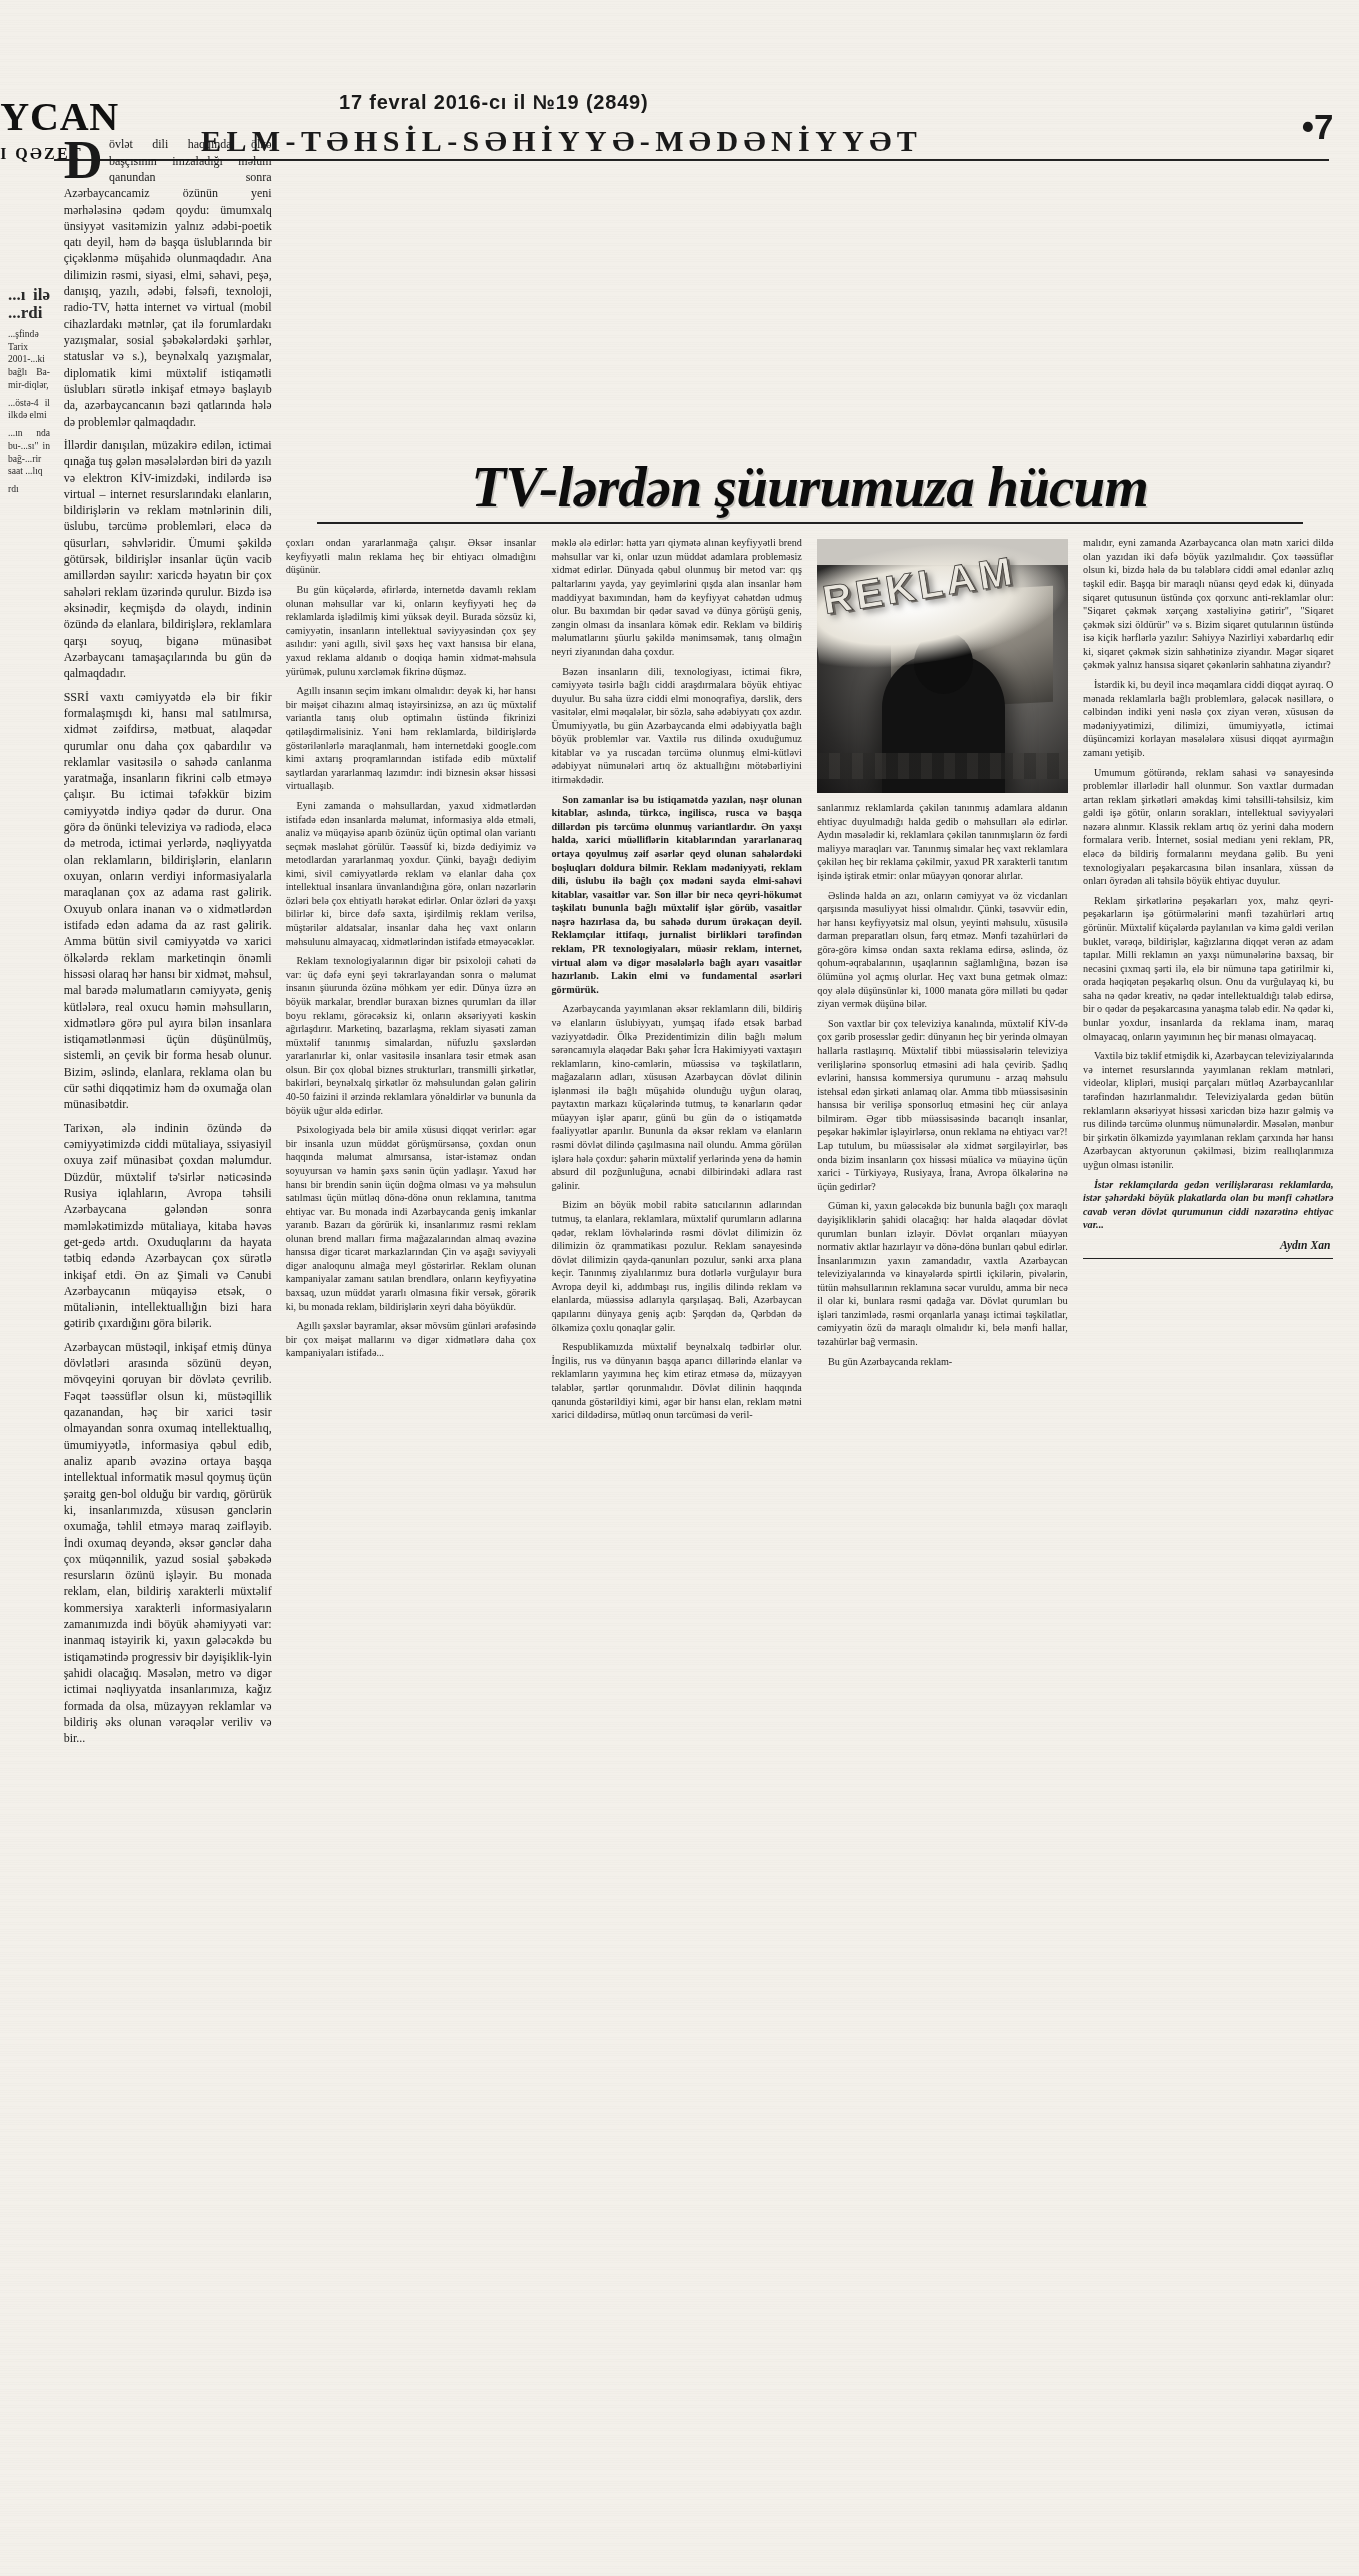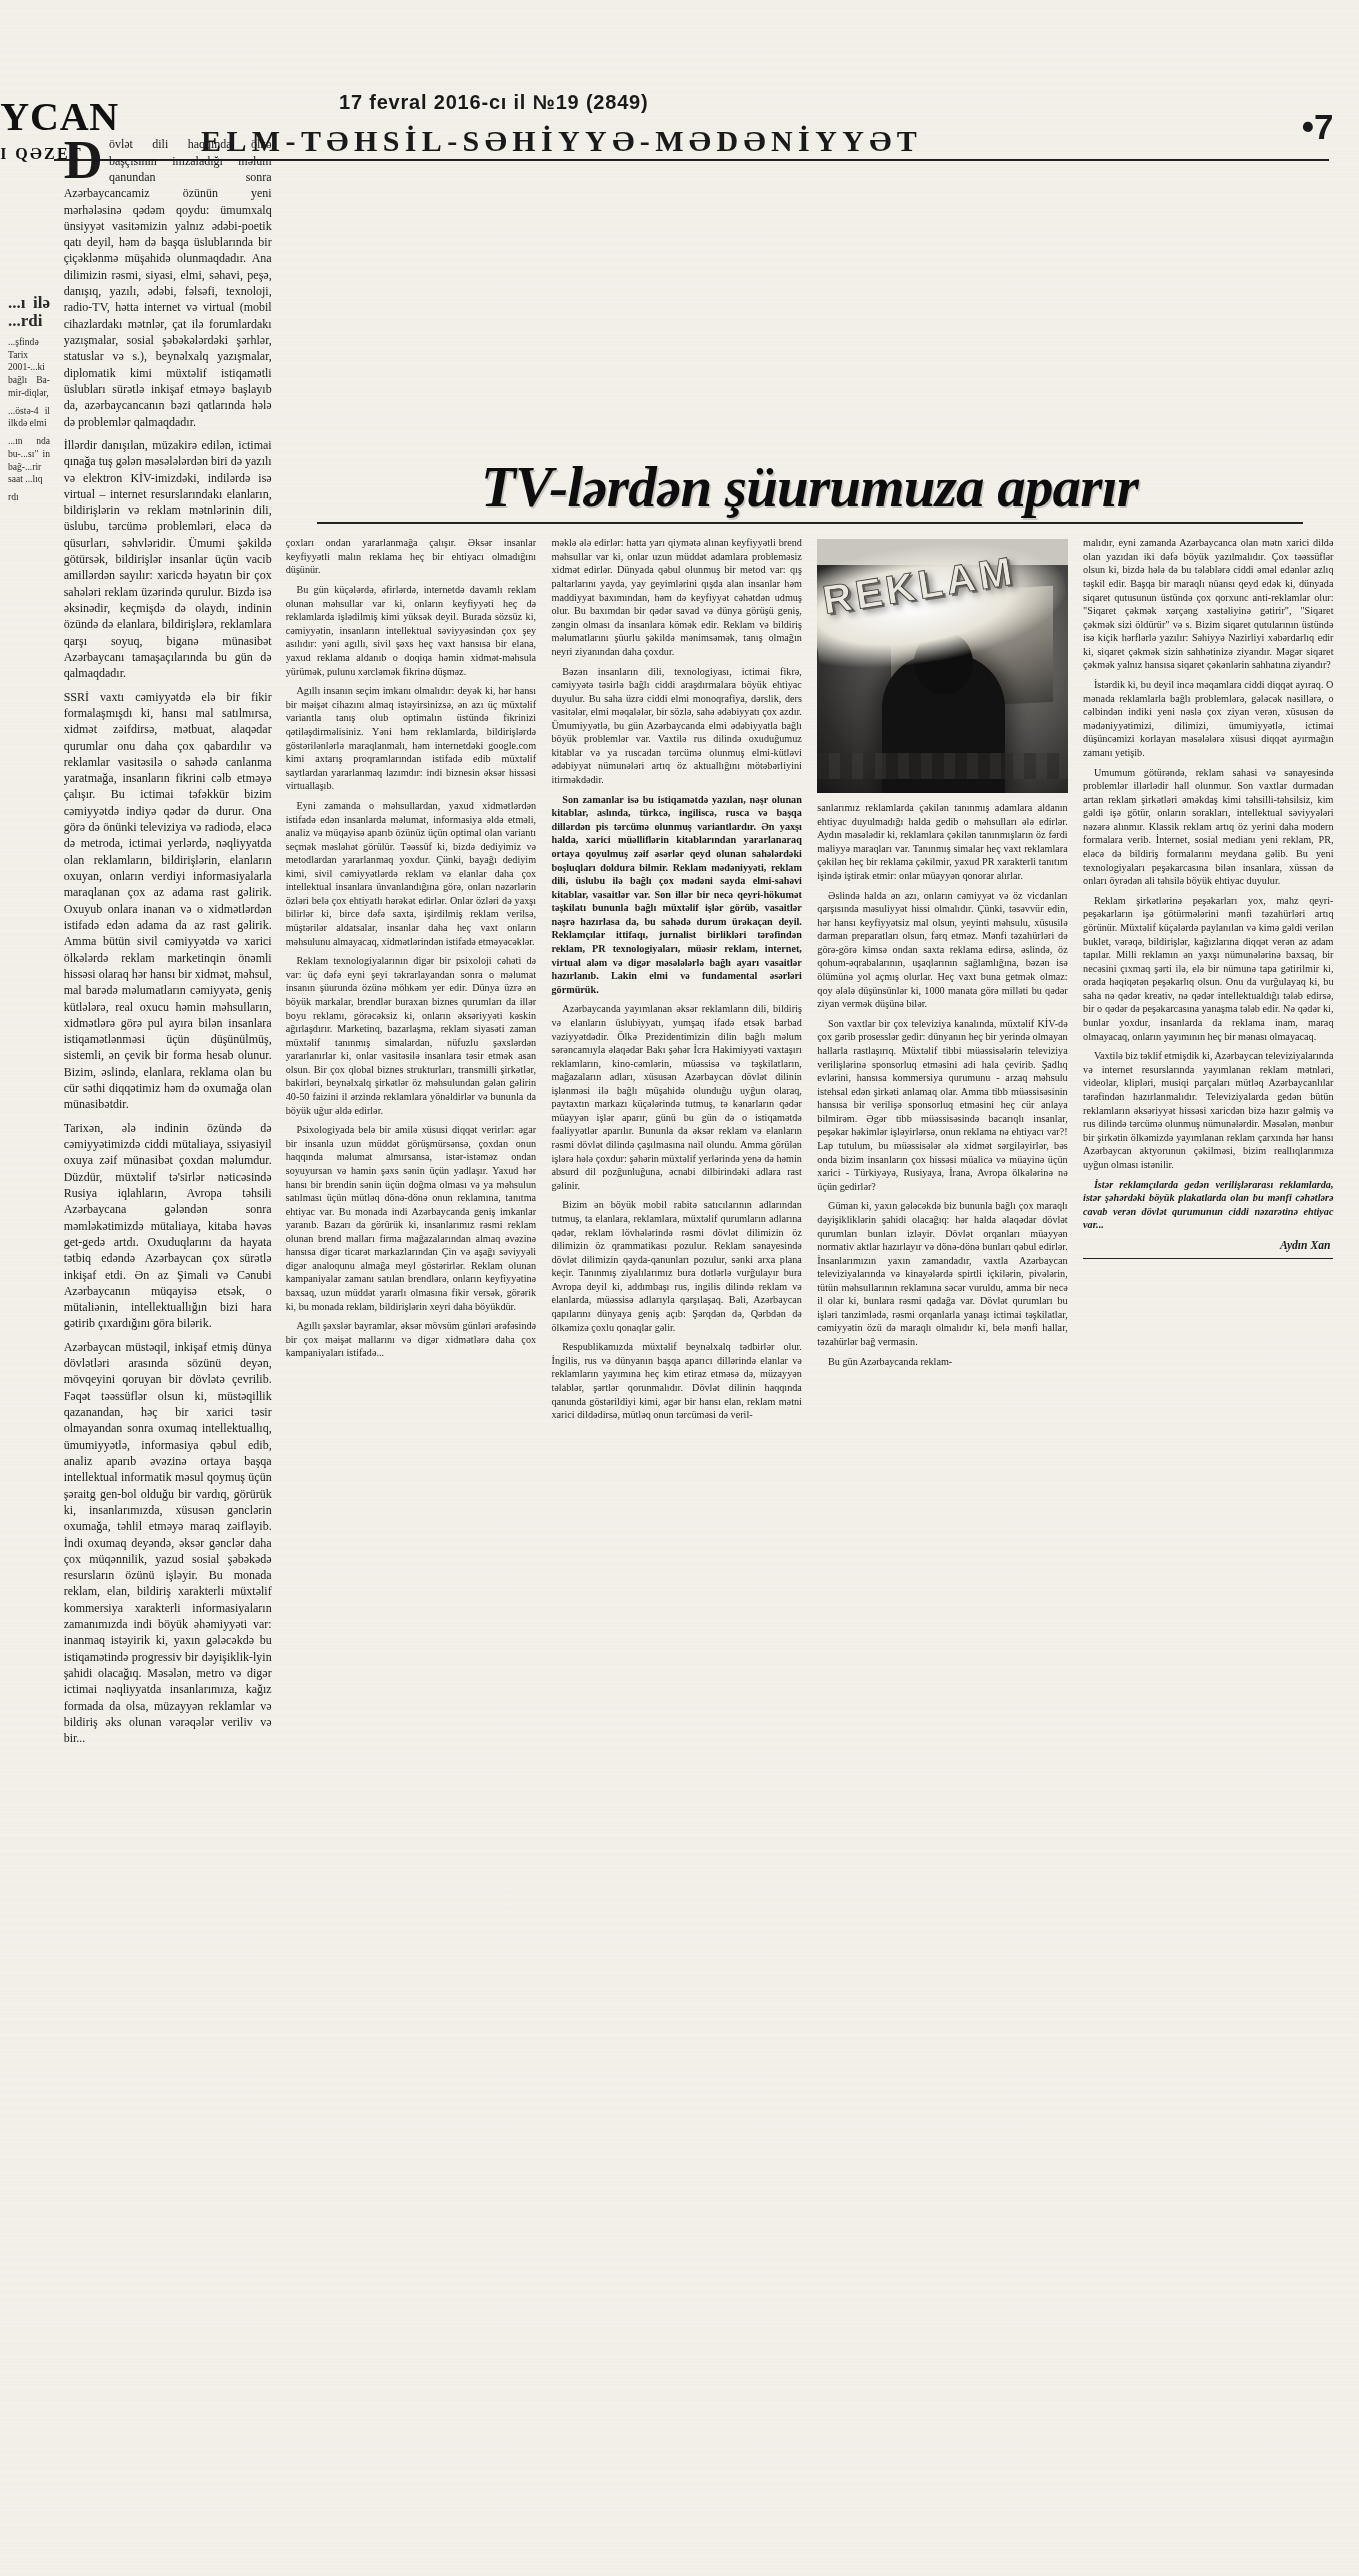--- a/index.html
+++ b/index.html
@@ -72,21 +72,21 @@
 
   
   .body-wrap {
     position:relative;
     padding:7.7px 18.5px 23px 7.7px;
   }
 
   .col-narrow {
     position:absolute;
     left:0px;
-    top:170px;
+    top:162px;
     width:42px;
     font-size:9.6px;
     line-height:1.32;
     text-align:justify;
     color:#2a2a2a;
     overflow:hidden;
     max-height:2235px;
   }
   .col-narrow p { margin:0 0 5.4px 0; }
   .col-narrow .big {
@@ -300,21 +300,21 @@
 
         <div class="lead-col">
           <p class="dropcap">Dövlət dili haqqında ölkə başçısının imzaladığı məlum qanundan sonra Azərbaycancamiz özünün yeni mərhələsinə qədəm qoydu: ümumxalq ünsiyyət vasitəmizin yalnız ədəbi-poetik qatı deyil, həm də başqa üslublarında bir çiçəklənmə müşahidə olunmaqdadır. Ana dilimizin rəsmi, siyasi, elmi, səhavi, peşə, danışıq, yazılı, ədəbi, fəlsəfi, texnoloji, radio-TV, hətta internet və virtual (mobil cihazlardakı mətnlər, çat ilə forumlardakı yazışmalar, sosial şəbəkələrdəki şərhlər, statuslar və s.), beynəlxalq yazışmalar, diplomatik kimi müxtəlif istiqamətli üslubları sürətlə inkişaf etməyə başlayıb da, azərbaycancanın bəzi qatlarında hələ də problemlər qalmaqdadır.</p>
           <p>İllərdir danışılan, müzakirə edilən, ictimai qınağa tuş gələn məsələlərdən biri də yazılı və elektron KİV-imizdəki, indilərdə isə virtual – internet resurslarındakı elanların, bildirişlərin və reklam mətnlərinin dili, üslubu, tərcümə problemləri, eləcə də qüsurları, səhvləridir. Ümumi şəkildə götürsək, bildirişlər insanlar üçün vacib amillərdən sayılır: xaricdə həyatın bir çox sahələri reklam üzərində qurulur. Bizdə isə əksinədir, keçmişdə də olaydı, indinin özündə də elanlara, bildirişlərə, reklamlara qarşı soyuq, biganə münasibət Azərbaycanı tamaşaçılarında bu gün də qalmaqdadır.</p>
           <p>SSRİ vaxtı cəmiyyətdə elə bir fikir formalaşmışdı ki, hansı mal satılmırsa, xidmət zəifdirsə, mətbuat, alaqədar qurumlar onu daha çox qabardılır və reklamlar vasitəsilə o sahədə canlanma yaratmağa, insanların fikrini cəlb etməyə çalışır. Bu ictimai təfəkkür bizim cəmiyyətdə indiyə qədər də durur. Ona görə də önünki televiziya və radiodə, eləcə də metroda, ictimai yerlərdə, nəqliyyatda olan reklamların, bildirişlərin, elanların oxuyan, onların verdiyi informasiyalarla maraqlanan çox az adama rast gəlirik. Oxuyub onlara inanan və o xidmətlərdən istifadə edən adama da az rast gəlirik. Amma bütün sivil cəmiyyətdə və xarici ölkələrdə reklam marketinqin önəmli hissəsi olaraq hər hansı bir xidmət, məhsul, mal barədə məlumatların cəmiyyətə, geniş kütlələrə, real oxucu həmin məhsulların, xidmətlərə görə pul ayıra bilən insanlara istiqamətlənməsi üçün düşünülmüş, sistemli, ən çevik bir forma hesab olunur. Bizim, əslində, elanlara, reklama olan bu cür səthi diqqətimiz həm də oxumağa olan münasibətdir.</p>
           <p>Tarixən, ələ indinin özündə də cəmiyyətimizdə ciddi mütaliaya, ssiyasiyil oxuya zəif münasibət çoxdan məlumdur. Düzdür, müxtəlif tə'sirlər nəticəsində Rusiya iqlahların, Avropa təhsili Azərbaycana gələndən sonra məmləkətimizdə mütaliaya, kitaba həvəs get-gedə artdı. Oxuduqlarını da hayata tətbiq edəndə Azərbaycan çox sürətlə inkişaf etdi. Ən az Şimali və Cənubi Azərbaycanın müqayisə etsək, o mütaliənin, intellektuallığın bizi hara gətirib çıxardığını göra bilərik.</p>
           <p>Azərbaycan müstəqil, inkişaf etmiş dünya dövlətləri arasında sözünü deyən, mövqeyini qoruyan bir dövlətə çevrilib. Fəqət təəssüflər olsun ki, müstəqillik qazanandan, həç bir xarici təsir olmayandan sonra oxumaq intellektuallıq, ümumiyyətlə, informasiya qəbul edib, analiz aparıb əvəzinə ortaya başqa intellektual informatik məsul qoymuş üçün şəraitg gen-bol olduğu bir vardıq, görürük ki, insanlarımızda, xüsusən gənclərin oxumağa, təhlil etməyə maraq zəifləyib. İndi oxumaq deyəndə, əksər gənclər daha çox müqənnilik, yazud sosial şəbəkədə resursların özünü işləyir. Bu monada reklam, elan, bildiriş xarakterli müxtəlif kommersiya xarakterli informasiyaların zamanımızda indi böyük əhəmiyyəti var: inanmaq istəyirik ki, yaxın gələcəkdə bu istiqamətində progressiv bir dəyişiklik-lyin şahidi olacağıq. Məsələn, metro və digər ictimai nəqliyyatda insanlarımıza, kağız formada da olsa, müzayyən reklamlar və bildiriş əks olunan vərəqələr veriliv və bir...</p>
         </div>
 
         <div class="headline-box">
-          <div class="headline">TV-lərdən şüurumuza aparır</div>
+          <div class="headline">TV-lərdən şüurumuza hücum</div>
           <div class="subhead-rule"></div>
 
           <div class="cols">
 
             <div class="col">
               <p>çoxları ondan yararlanmağa çalışır. Əksər insanlar keyfiyyətli malın reklama heç bir ehtiyacı olmadığını düşünür.</p>
               <p class="indent">Bu gün küçələrdə, əfirlərdə, internetdə davamlı reklam olunan məhsullar var ki, onların keyfiyyəti heç də reklamlarda işlədilmiş kimi yüksək deyil. Burada sözsüz ki, cəmiyyətin, insanların intellektual səviyyəsindən çox şey asılıdır: yəni agıllı, sivil şəxs heç vaxt hansısa bir elana, yaxud reklama aldanıb o doqiqa həmin xidmət-məhsula yürümək, pulunu xərcləmək fikrinə düşməz.</p>
               <p class="indent">Agıllı insanın seçim imkanı olmalıdır: deyək ki, hər hansı bir məişət cihazını almaq istəyirsinizsə, ən azı üç müxtəlif variantla tanış olub optimalın üstündə fikrinizi qətiləşdirməlisiniz. Yəni həm reklamlarda, bildirişlərdə göstərilənlərlə maraqlanmalı, həm internetdəki google.com kimi axtarış proqramlarından istifadə edib müxtəlif saytlardan yararlanmaq lazımdır: indi biznesin əksər hissəsi virtuallaşıb.</p>
               <p class="indent">Eyni zamanda o məhsullardan, yaxud xidmətlərdən istifadə edən insanlarda məlumat, informasiya əldə etməli, analiz və müqayisə aparıb özünüz üçün optimal olan variantı seçmək məsləhət görülür. Təəssüf ki, bizdə dediyimiz və metodlardan yararlanmaq yoxdur. Çünki, bayağı dediyim kimi, sivil cəmiyyətlərdə reklam və elanlar daha çox intellektual insanlara ünvanlandığına görə, onları nəzərlərin özləri belə çox ehtiyatlı hərəkət edirlər. Onlar özləri də yaxşı bilirlər ki, birce dəfə saxta, işirdilmiş reklam verilsə, müştərilər aldatsalar, insanlar daha heç vaxt onların məhsulunu almayacaq, xidmətlərindən istifadə etməyəcəklər.</p>
               <p class="indent">Reklam texnologiyalarının digər bir psixoloji cəhəti də var: üç dəfə eyni şeyi təkrarlayandan sonra o məlumat insanın şüurunda özünə möhkəm yer edir. Dünya üzrə ən böyük markalar, brendlər buraxan biznes qurumları da illər boyu reklamı, görəcəksiz ki, onların əksəriyyəti kəskin ağırlaşdırır. Marketinq, bazarlaşma, reklam siyasəti zaman müxtəlif tanınmış simalardan, nüfuzlu şəxslərdən yararlanırlar ki, onlar vasitəsilə insanlara təsir etmək asan olsun. Bir çox qlobal biznes strukturları, transmilli şirkətlər, bakirləri, beynəlxalq şirkətlər öz məhsulundan gələn gəlirin 40-50 faizini il ərzində reklamlara yönəldirlər və bununla da böyük uğur əldə edirlər.</p>

